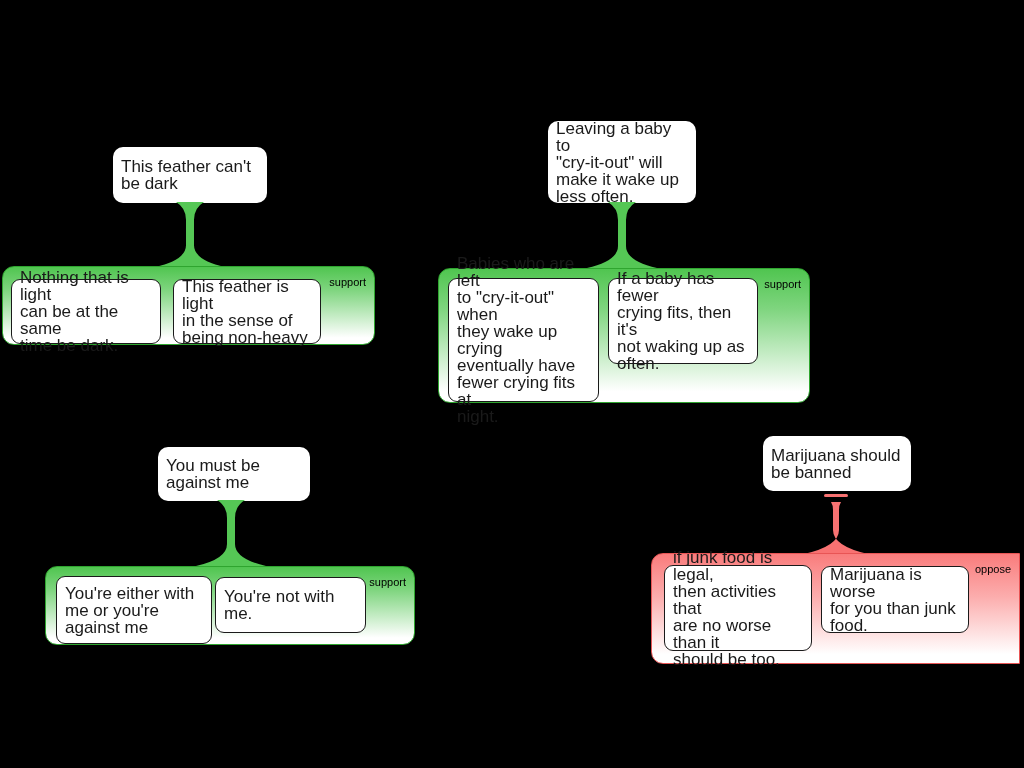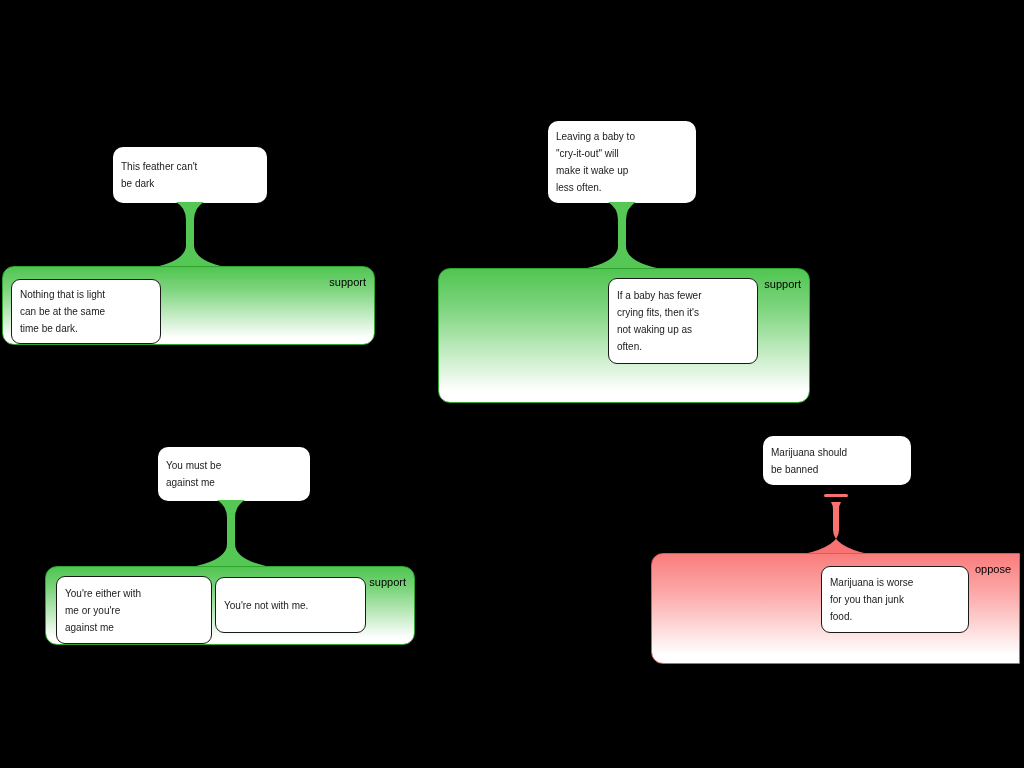--- a/index.html
+++ b/index.html
@@ -2,21 +2,21 @@
 <html><head>
 <meta charset="utf-8">
 <style>
   html,body{margin:0;padding:0;background:#000;}
   #canvas{
     position:relative;width:1024px;height:768px;background:#000000;
     overflow:hidden;font-family:"Liberation Sans",sans-serif;
   }
   .node{
     position:absolute;background:#ffffff;display:flex;align-items:center;
-    color:#1a1a1a;font-size:10px;line-height:17px;box-sizing:border-box;
+    color:#1a1a1a;font-size:17px;line-height:17px;box-sizing:border-box;
   }
   .node .txt{white-space:pre-line;padding:0 8px;}
   .claim{border-radius:10px;}
   .premise{border-radius:9px;border:1px solid #1a1a1a;}
   .group{position:absolute;box-sizing:border-box;border:1px solid;}
   .group.support{
     background:linear-gradient(180deg,#50c550 0%,#7fd57f 30%,#ffffff 92%);
     border-color:#2fa52f;border-radius:12px;padding-left:44px;
   }
   .group.oppose{
@@ -42,36 +42,49 @@
     <svg class="connector" style="left:150px;top:202px" width="80" height="65" viewBox="0 0 80 66" preserveAspectRatio="none">
       <path d="M26,0 Q36,6 36,18 L36,44 Q36,59 5,66 L75,66 Q44,59 44,44 L44,18 Q44,6 54,0 Z" fill="#55c755"></path>
     </svg>
     <div class="group support" style="left:2px;top:266px;width:373px;height:79px">
       <span class="group-label">support</span>
       <div class="node premise" style="left:8px;top:12px;width:150px;height:65px">
         <span class="txt">Nothing that is light
 can be at the same
 time be dark.</span>
       </div>
+      <div class="node premise" style="left:170px;top:12px;width:148px;height:65px">
+        <span class="txt">This feather is light
+in the sense of
+being non-heavy</span>
+      </div>
     </div>
   </div>
 
   
   <div style="display:contents">
     <div class="node claim" style="left:548px;top:121px;width:148px;height:82px">
       <span class="txt">Leaving a baby to
 "cry-it-out" will
 make it wake up
 less often.</span>
     </div>
     <svg class="connector" style="left:582px;top:202px" width="80" height="66" viewBox="0 0 80 66" preserveAspectRatio="none">
       <path d="M26,0 Q36,6 36,18 L36,44 Q36,59 5,66 L75,66 Q44,59 44,44 L44,18 Q44,6 54,0 Z" fill="#55c755"></path>
     </svg>
     <div class="group support" style="left:438px;top:268px;width:372px;height:135px">
       <span class="group-label">support</span>
+      <div class="node premise" style="left:9px;top:9px;width:151px;height:124px">
+        <span class="txt">Babies who are left
+to "cry-it-out" when
+they wake up crying
+eventually have
+fewer crying fits at
+night.</span>
+      </div>
       <div class="node premise" style="left:169px;top:9px;width:150px;height:86px">
         <span class="txt">If a baby has fewer
 crying fits, then it's
 not waking up as
 often.</span>
       </div>
     </div>
   </div>
 
   
@@ -91,30 +104,36 @@
 against me</span>
       </div>
       <div class="node premise" style="left:169px;top:10px;width:151px;height:56px">
         <span class="txt">You're not with me.</span>
       </div>
     </div>
   </div>
 
   
   <div style="display:contents">
-    <div class="node claim" style="left:763px;top:436px;width:148px;height:49px">
+    <div class="node claim" style="left:763px;top:436px;width:148px;height:55px">
       <span class="txt">Marijuana should
 be banned</span>
     </div>
     <svg class="connector" style="left:796px;top:492px" width="80" height="62" viewBox="0 0 80 62" preserveAspectRatio="none">
       <rect x="28" y="2" width="24" height="3" rx="1.5" fill="#f87272"></rect>
       <path d="M35,10 L45,10 Q43,13 43,18 L43,38 Q43,54 8,62 L72,62 Q37,54 37,38 L37,18 Q37,13 35,10 Z" fill="#f87272"></path>
     </svg>
     <div class="group oppose" style="left:651px;top:553px;width:369px;height:111px">
       <span class="group-label">oppose</span>
+      <div class="node premise" style="left:12px;top:11px;width:148px;height:86px">
+        <span class="txt">if junk food is legal,
+then activities that
+are no worse than it
+should be too.</span>
+      </div>
       <div class="node premise" style="left:169px;top:12px;width:148px;height:67px">
         <span class="txt">Marijuana is worse
 for you than junk
 food.</span>
       </div>
     </div>
   </div>
 
 </div>
 

